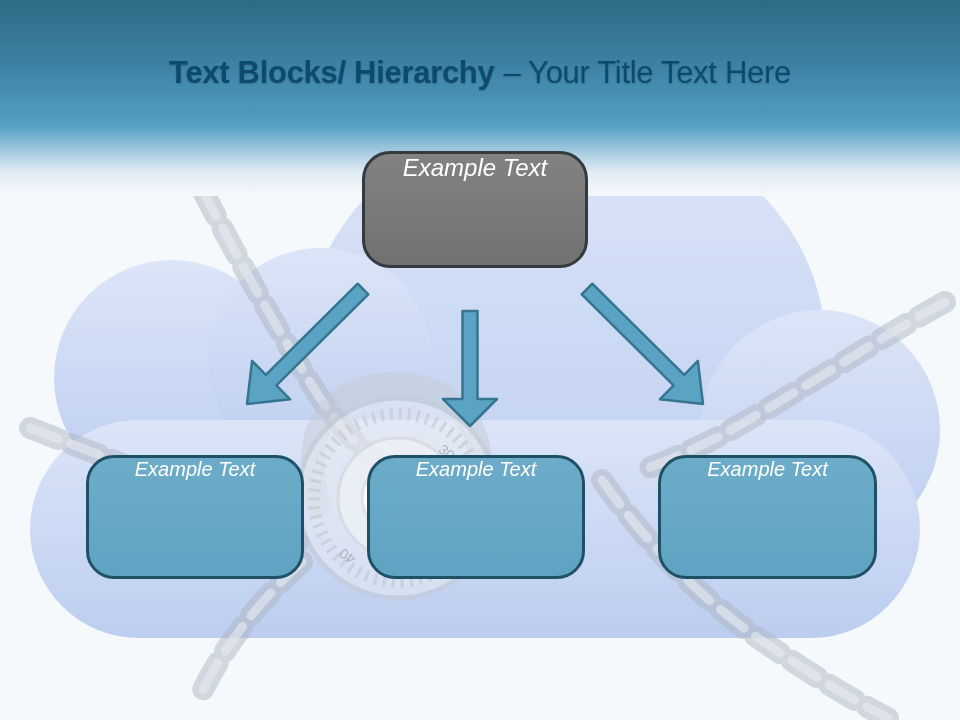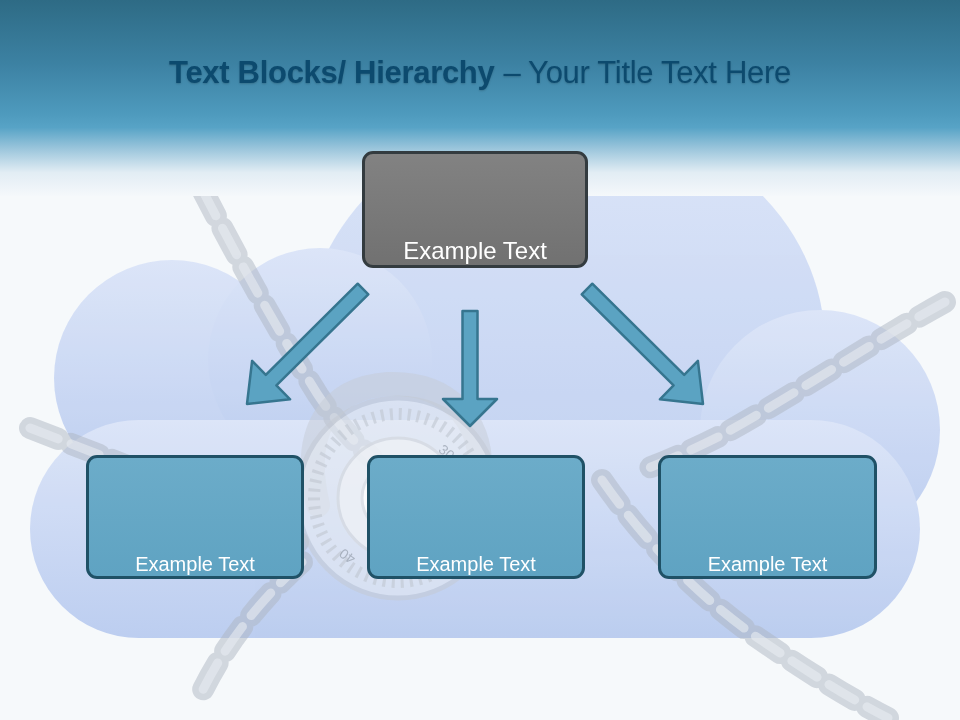--- a/index.html
+++ b/index.html
@@ -30,23 +30,24 @@
   .slide-title .t-light{font-weight:400;margin-left:9px;}
 
   
   .bg-svg{position:absolute;left:0;top:0;z-index:1;}
   .arrow-svg{position:absolute;left:0;top:0;z-index:3;pointer-events:none;}
   .arrow-svg polygon{pointer-events:auto;}
 
   
   .node{
     position:absolute;box-sizing:border-box;
-    display:flex;align-items:flex-end;justify-content:center;
+    display:flex;align-items:flex-start;justify-content:center;
     color:#FFFFFF;text-align:center;z-index:4;
-    border-radius:11px;
+    border-radius:28px;
+    font-style:italic;
   }
   .node-root{
     left:362px;top:151px;width:226px;height:117px;
     background:linear-gradient(180deg,#828282 0%,#717171 100%);
     border:3px solid #333B3F;
     font-size:24px;
   }
   .node-child{
     top:455px;height:124px;
     background:linear-gradient(180deg,#6CACC9 0%,#5FA3C2 100%);

